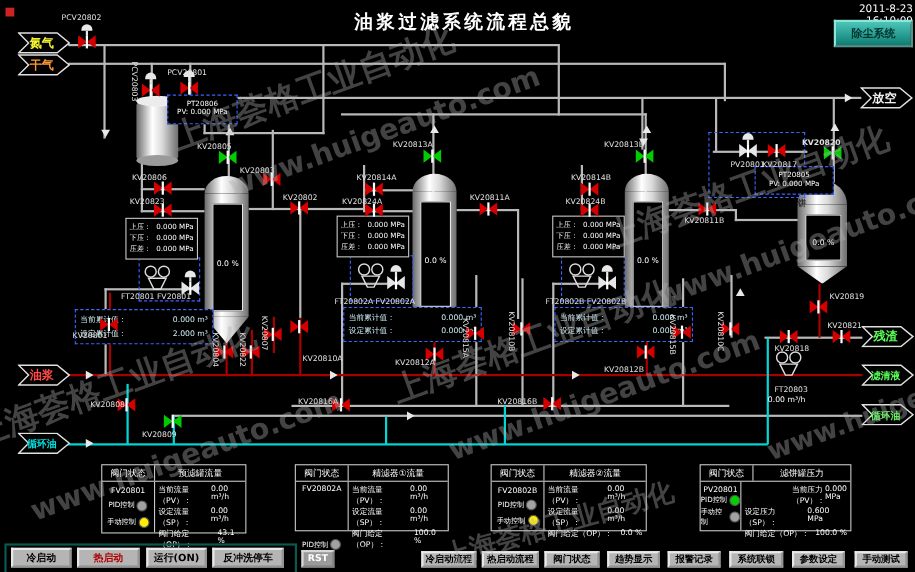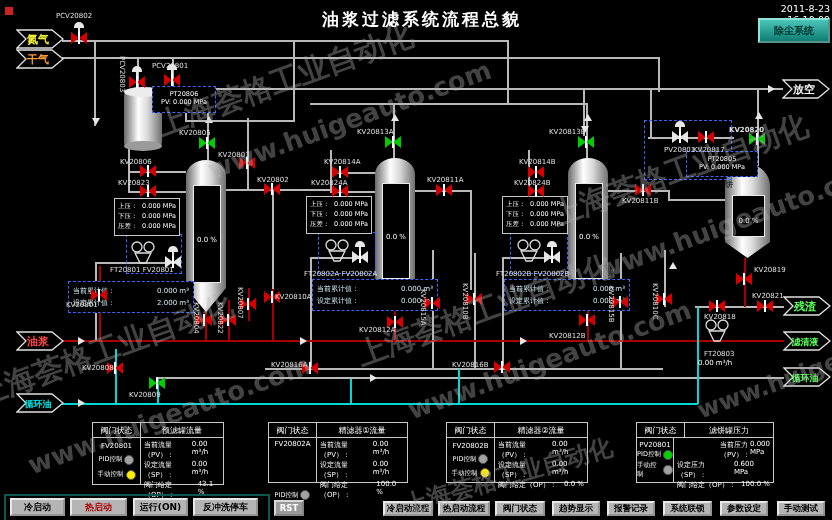--- a/index.html
+++ b/index.html
@@ -410,21 +410,21 @@
       <div style="position: absolute; left: 0px; top: 0px; width: 0px; height: 0px; border-top: 6px solid transparent; border-bottom: 6px solid transparent; border-left: 8px solid rgb(212, 0, 0);"></div>
       <div style="position: absolute; right: 0px; top: 0px; width: 0px; height: 0px; border-top: 6px solid transparent; border-bottom: 6px solid transparent; border-right: 8px solid rgb(212, 0, 0);"></div>
       <div style="position: absolute; left: 7px; top: 0px; width: 2px; height: 12px; background: rgb(255, 255, 255);"></div>
     </div>
     <div style="position: absolute; left: 236px; top: 287px; color: rgb(224, 224, 224); font-size: 7px; white-space: nowrap; writing-mode: vertical-rl;">KV20807</div>
     <div style="position: absolute; left: 264px; top: 291px; width: 16px; height: 12px; cursor: pointer;">
       <div style="position: absolute; left: 0px; top: 0px; width: 0px; height: 0px; border-top: 6px solid transparent; border-bottom: 6px solid transparent; border-left: 8px solid rgb(212, 0, 0);"></div>
       <div style="position: absolute; right: 0px; top: 0px; width: 0px; height: 0px; border-top: 6px solid transparent; border-bottom: 6px solid transparent; border-right: 8px solid rgb(212, 0, 0);"></div>
       <div style="position: absolute; left: 7px; top: 0px; width: 2px; height: 12px; background: rgb(255, 255, 255);"></div>
     </div>
-    <div style="position: absolute; left: 275px; top: 293px; color: rgb(224, 224, 224); font-size: 7px; white-space: nowrap;">KV20810A</div>
+    <div style="position: absolute; left: 275px; top: 322px; color: rgb(224, 224, 224); font-size: 7px; white-space: nowrap;">KV20810A</div>
     <div style="position: absolute; left: 302px; top: 362px; width: 16px; height: 12px; cursor: pointer;">
       <div style="position: absolute; left: 0px; top: 0px; width: 0px; height: 0px; border-top: 6px solid transparent; border-bottom: 6px solid transparent; border-left: 8px solid rgb(212, 0, 0);"></div>
       <div style="position: absolute; right: 0px; top: 0px; width: 0px; height: 0px; border-top: 6px solid transparent; border-bottom: 6px solid transparent; border-right: 8px solid rgb(212, 0, 0);"></div>
       <div style="position: absolute; left: 7px; top: 0px; width: 2px; height: 12px; background: rgb(255, 255, 255);"></div>
     </div>
     <div style="position: absolute; left: 271px; top: 361px; color: rgb(224, 224, 224); font-size: 7px; white-space: nowrap;">KV20816A</div>
     <div style="position: absolute; left: 387px; top: 316px; width: 16px; height: 12px; cursor: pointer;">
       <div style="position: absolute; left: 0px; top: 0px; width: 0px; height: 0px; border-top: 6px solid transparent; border-bottom: 6px solid transparent; border-left: 8px solid rgb(212, 0, 0);"></div>
       <div style="position: absolute; right: 0px; top: 0px; width: 0px; height: 0px; border-top: 6px solid transparent; border-bottom: 6px solid transparent; border-right: 8px solid rgb(212, 0, 0);"></div>
       <div style="position: absolute; left: 7px; top: 0px; width: 2px; height: 12px; background: rgb(255, 255, 255);"></div>

